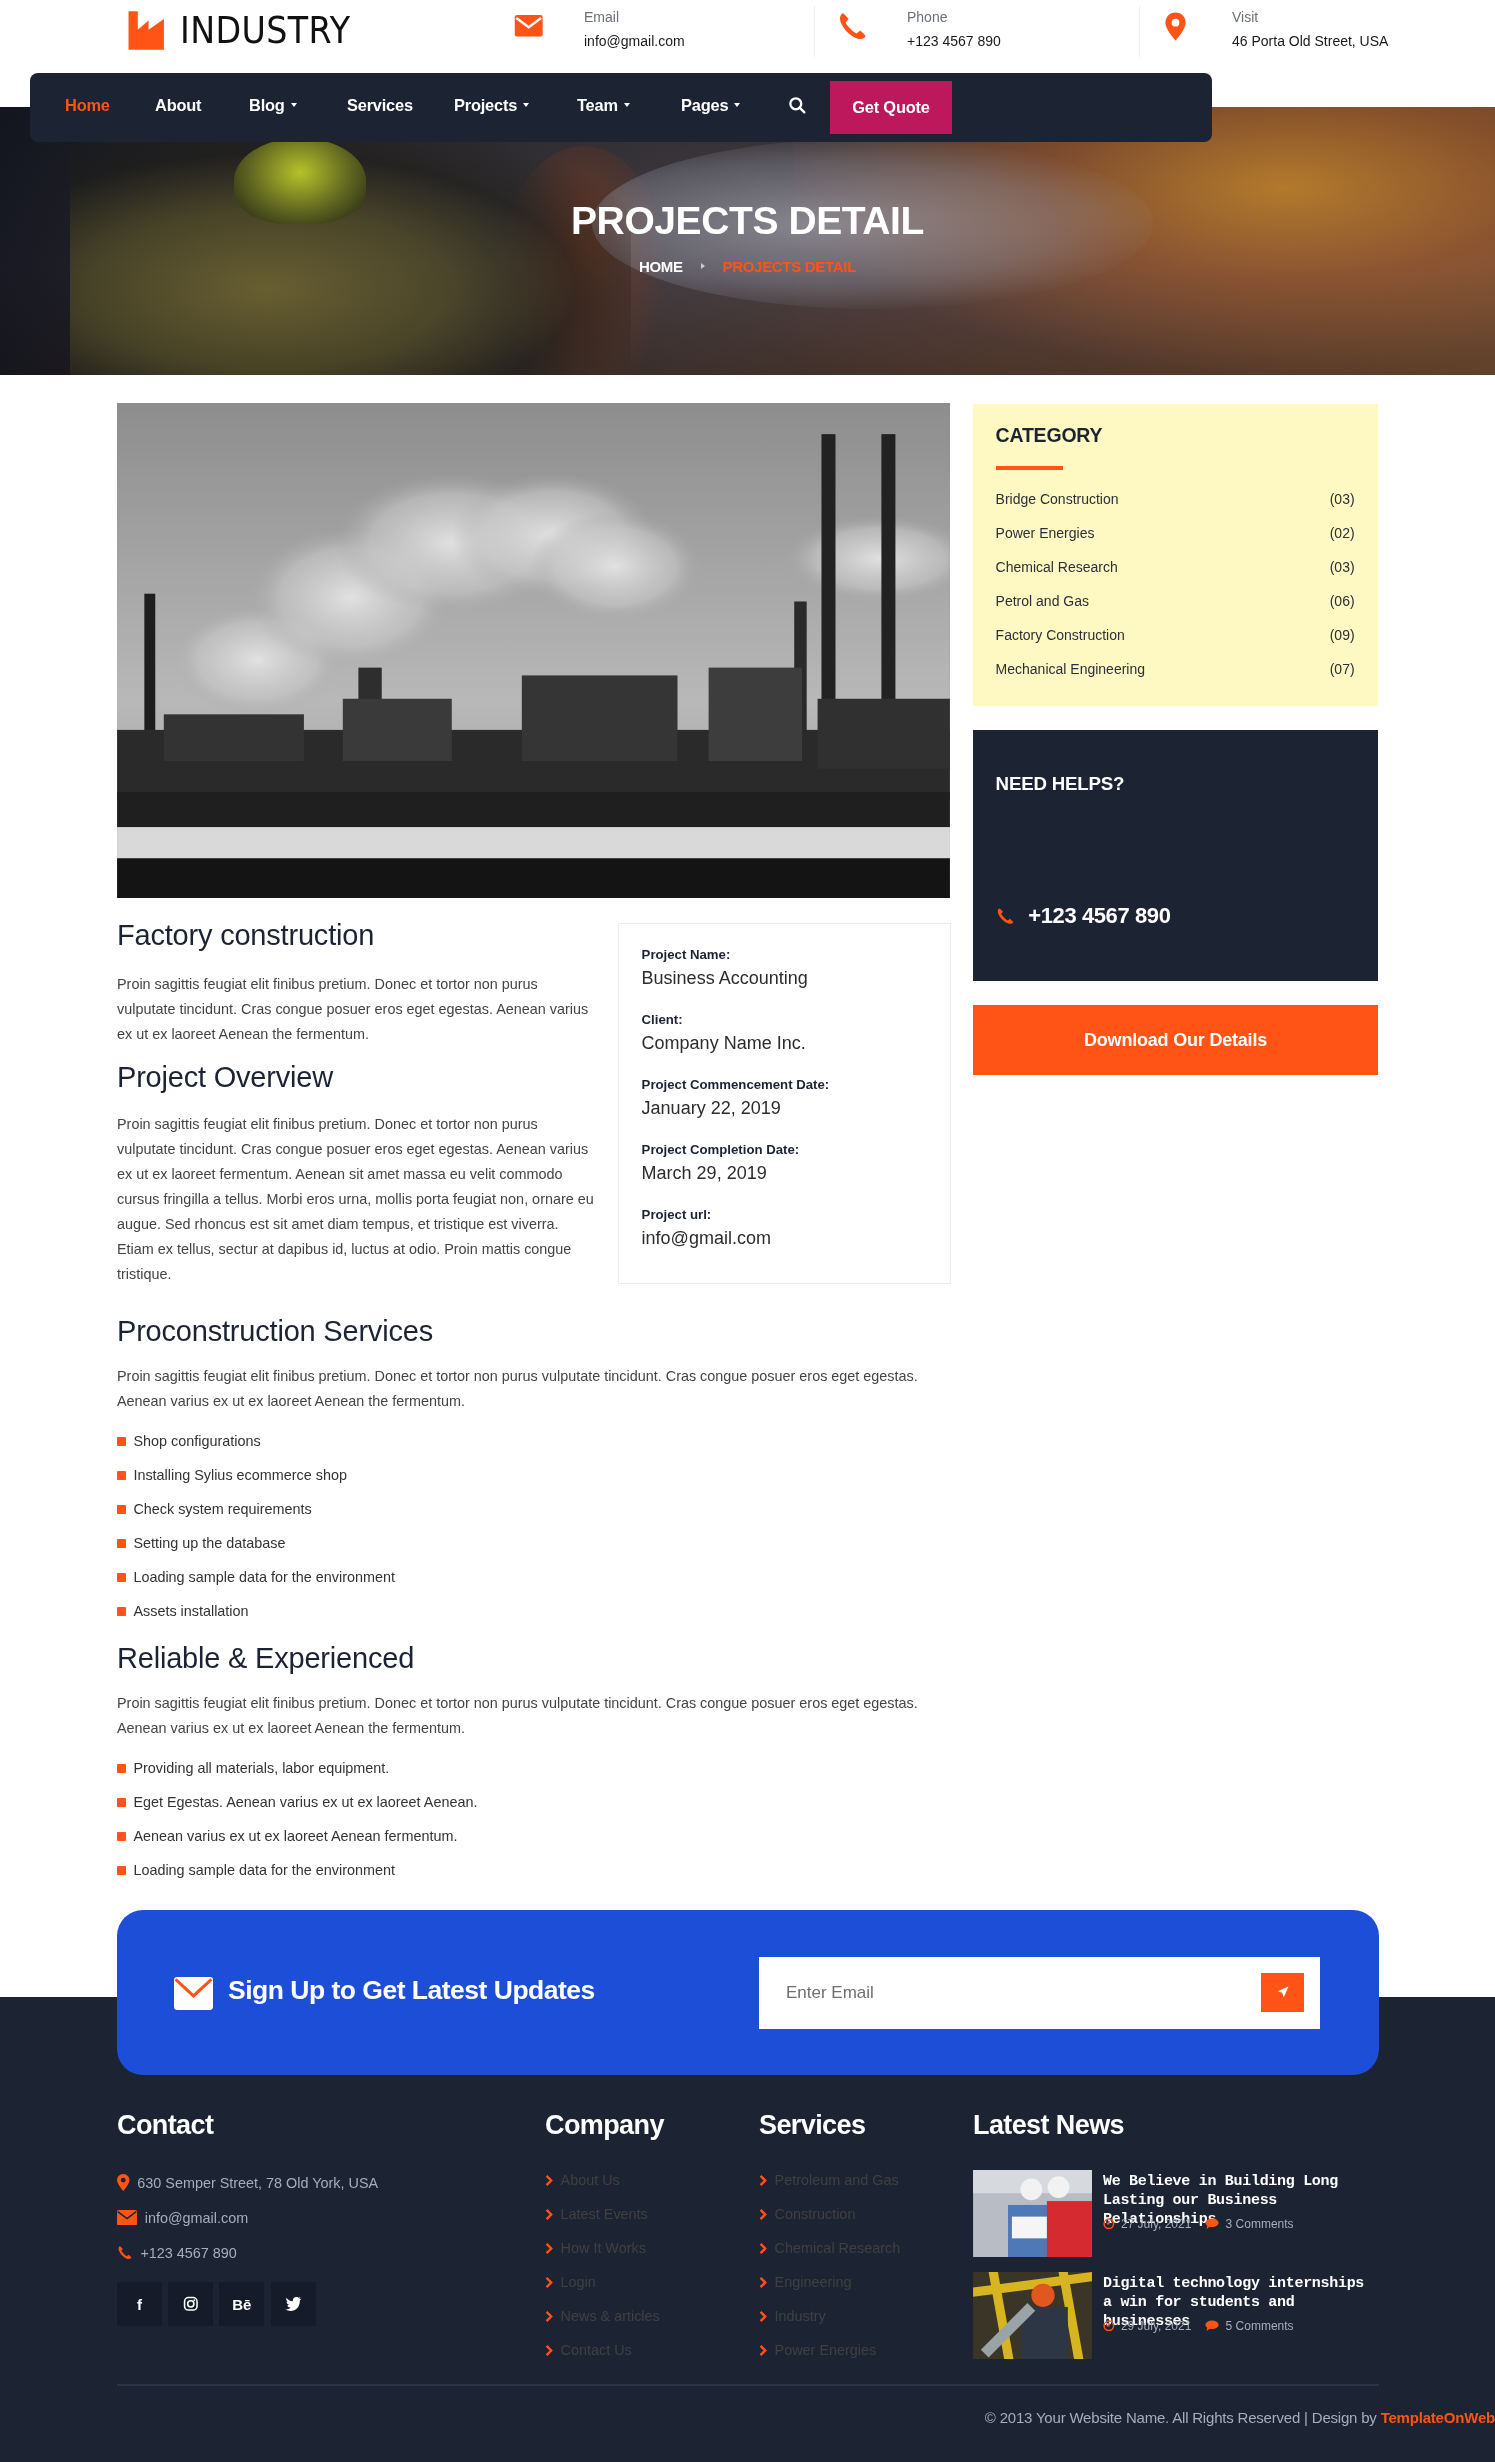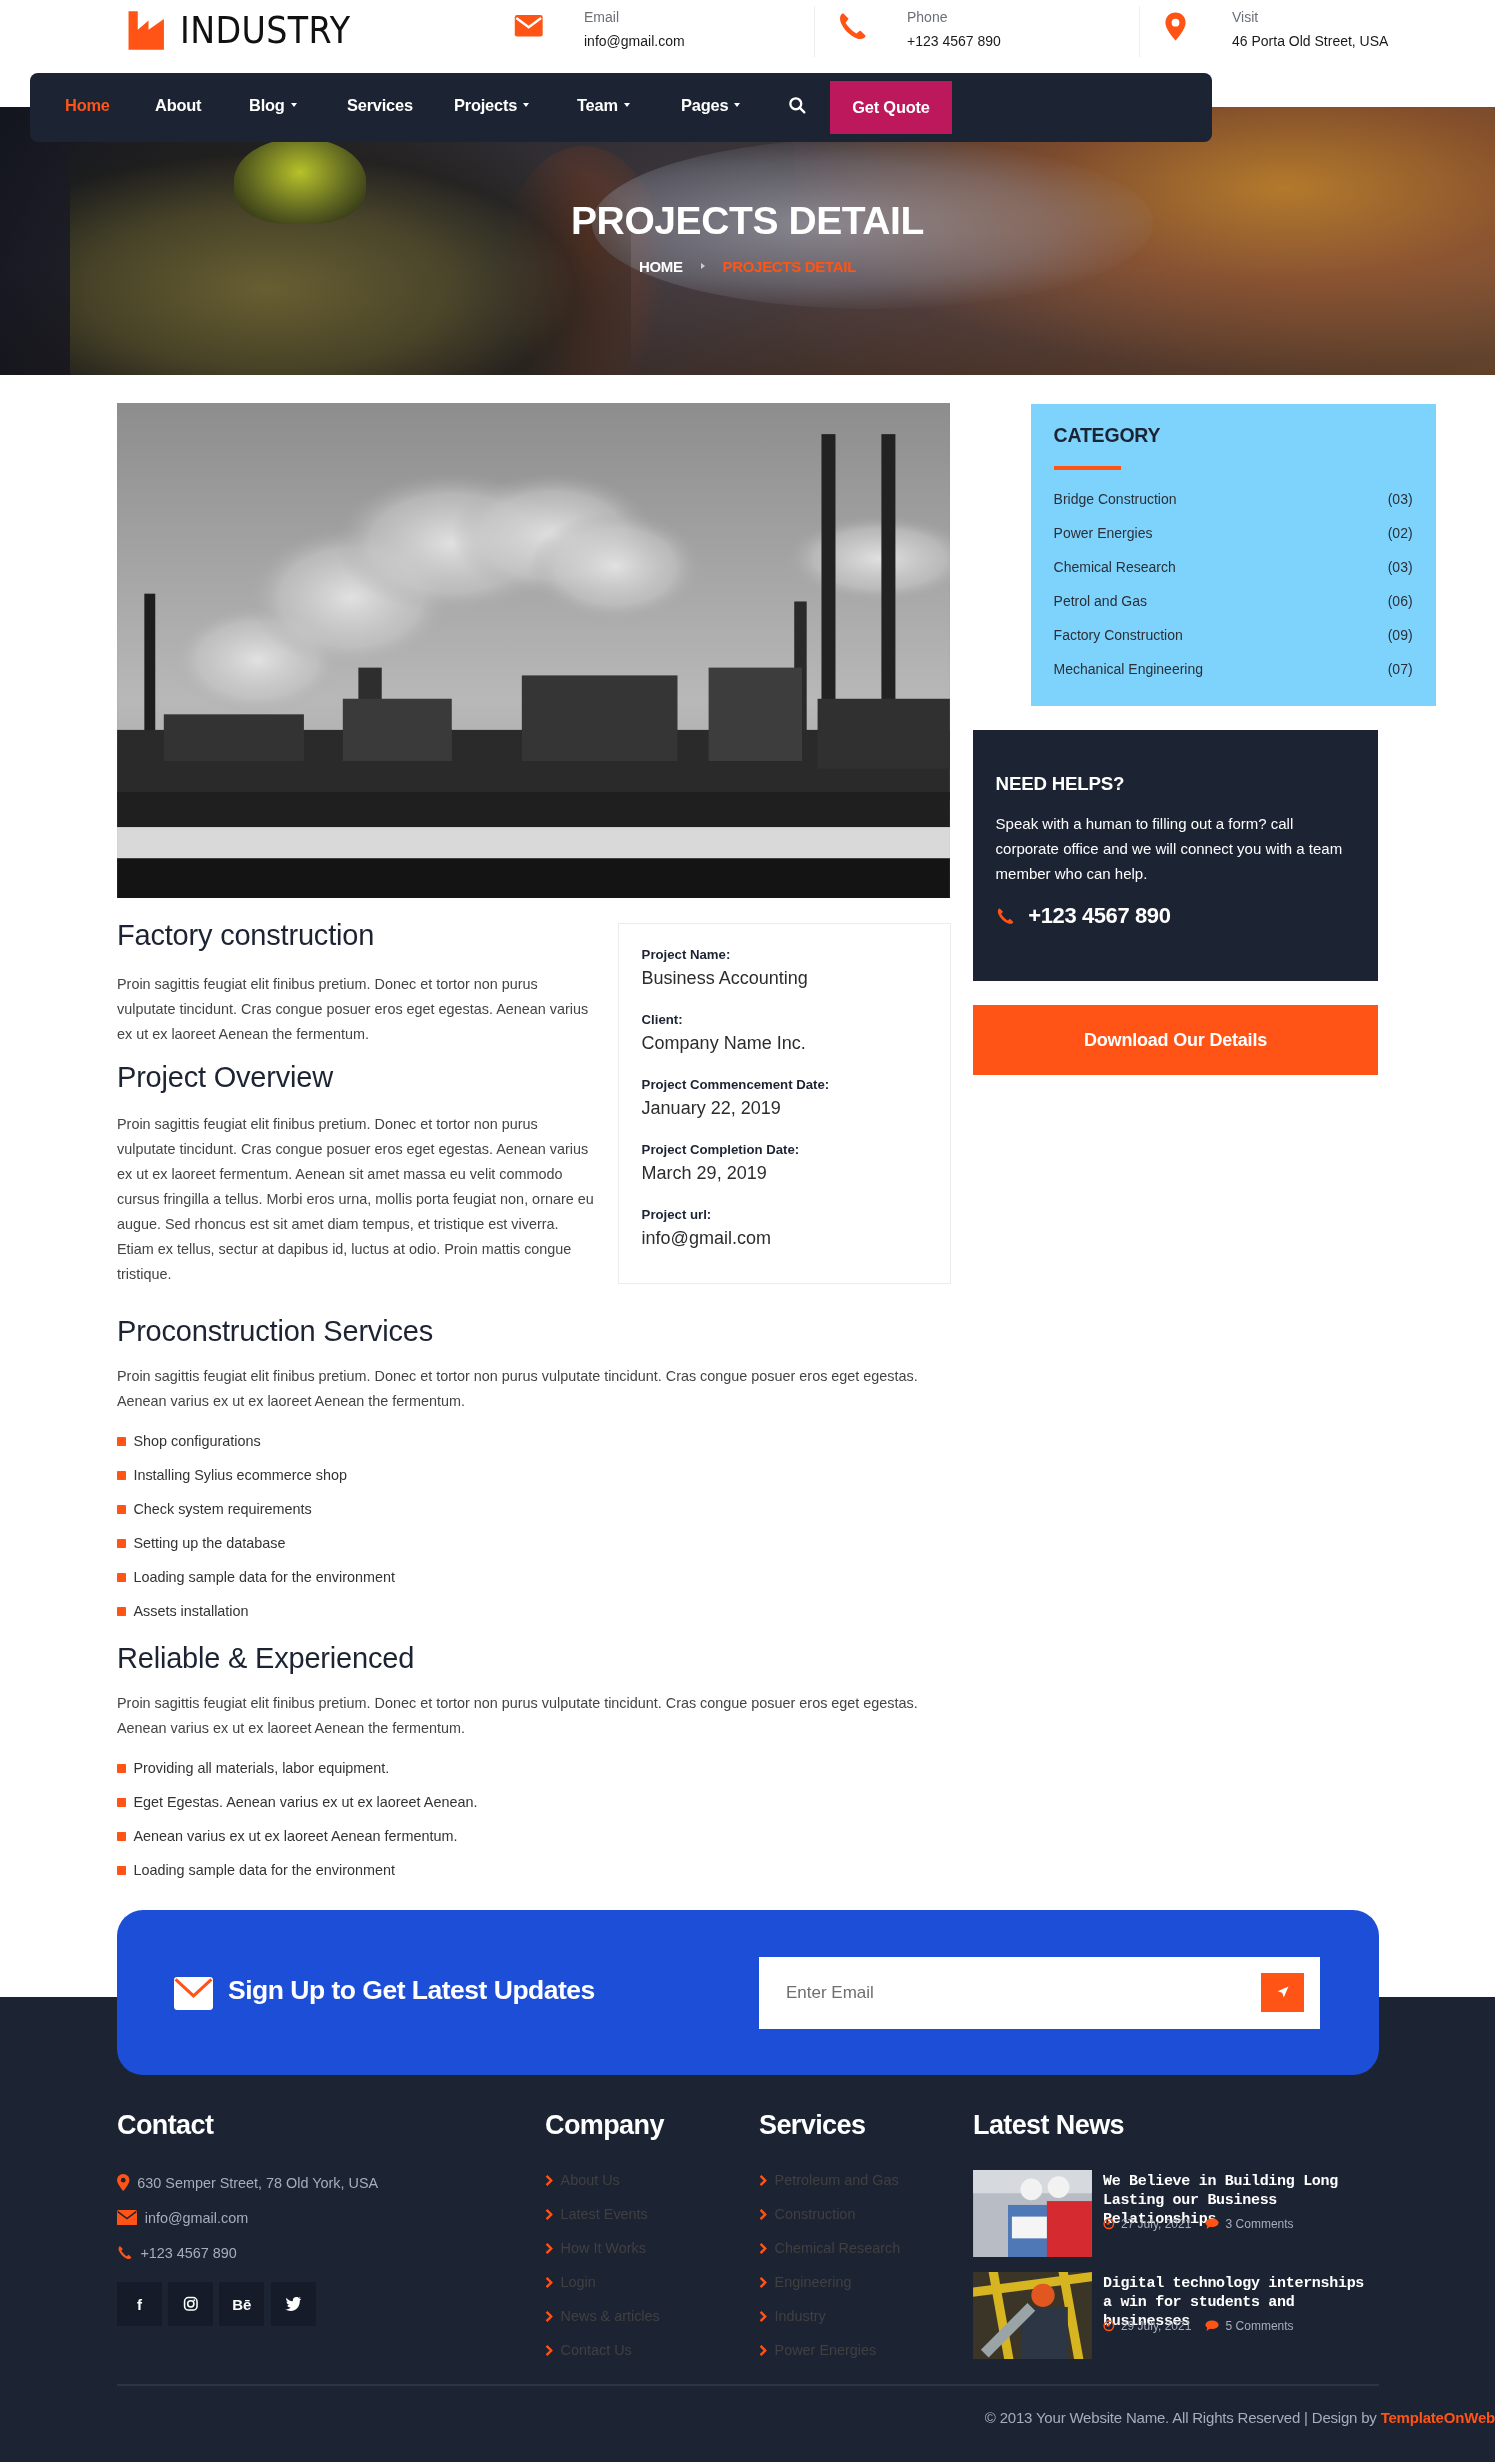--- a/index.html
+++ b/index.html
@@ -53,21 +53,21 @@
   .p-text { position: absolute; font-size: 14.4px; line-height: 25px; color: #444; }
   .bullets { position: absolute; list-style: none; }
   .bullets li { font-size: 14.4px; color: #333; height: 34px; line-height: 20px; display: flex; align-items: flex-start; }
   .bullets li .sq { width: 8.6px; height: 8.6px; background: #ff5416; margin-top: 6.2px; margin-right: 7.8px; flex: none; border-radius: 0.8px; }
 
   .info-box { position: absolute; left: 618px; top: 923px; width: 333px; height: 361px; border: 0.8px solid #ececec; background: #fff; padding: 21px 0 0 22.6px; }
   .info-box .ib-label { font-size: 13.2px; color: #1c2333; font-weight: bold; margin-top: 0; height: 20px; line-height: 20px; }
   .info-box .ib-value { font-size: 18px; color: #2c2c2c; height: 45px; line-height: 26.5px; }
 
   
-  .cat-box { position: absolute; left: 1031px; top: 404px; width: 405px; height: 302px; background: #7dd3fc; }
+  .cat-box { position: absolute; left: 973px; top: 404px; width: 405px; height: 302px; background: #fef9c3; }
   .cat-title { position: absolute; left: 22.6px; top: 20px; font-size: 19.5px; font-weight: bold; color: #1c2333; letter-spacing: -0.2px; }
   .cat-line { position: absolute; left: 22.6px; top: 62px; width: 67px; height: 3.9px; background: #ff5416; }
   .cat-list { position: absolute; left: 22.6px; top: 86px; width: 359px; list-style: none; }
   .cat-list li { height: 34px; font-size: 14px; color: #2b2f38; display: flex; justify-content: space-between; line-height: 18.7px; }
 
   .help-box { position: absolute; left: 973px; top: 730px; width: 405px; height: 251px; background: #1c2333; }
   .help-title { position: absolute; left: 22.6px; top: 43px; font-size: 18.7px; color: #fff; font-weight: bold; letter-spacing: -0.2px; }
   .help-text { position: absolute; left: 22.6px; top: 81px; width: 358px; font-size: 15px; line-height: 25px; color: #fff; }
   .help-phone { position: absolute; left: 22.6px; top: 173px; display: flex; align-items: center; }
   .help-phone .hp-num { font-size: 22px; font-weight: bold; color: #fff; margin-left: 14px; letter-spacing: -0.4px; }
@@ -306,21 +306,20 @@
       </li>
     <li>
         <span>Mechanical Engineering</span>
         <span>(07)</span>
       </li>
   </ul>
 </aside>
 
 <aside class="help-box">
   <h3 class="help-title">NEED HELPS?</h3>
-  <p class="help-text">Speak with a human to filling out a form? call corporate office and we will connect you with a team member who can help.</p>
   <div class="help-phone">
     <svg width="18.7" height="18.7" viewBox="0 0 40 40">
       <path d="M6 4 C4 6 3 10 5 15 C9 24 16 31 25 35 C30 37 34 36 36 34 L37 32 L30 25 L25 29 C20 26 14 20 11 15 L15 10 L8 3 Z" fill="#ff5416"></path>
     </svg>
     <span class="hp-num">+123 4567 890</span>
   </div>
 </aside>
 
 <a class="download-btn">Download Our Details</a>
 

